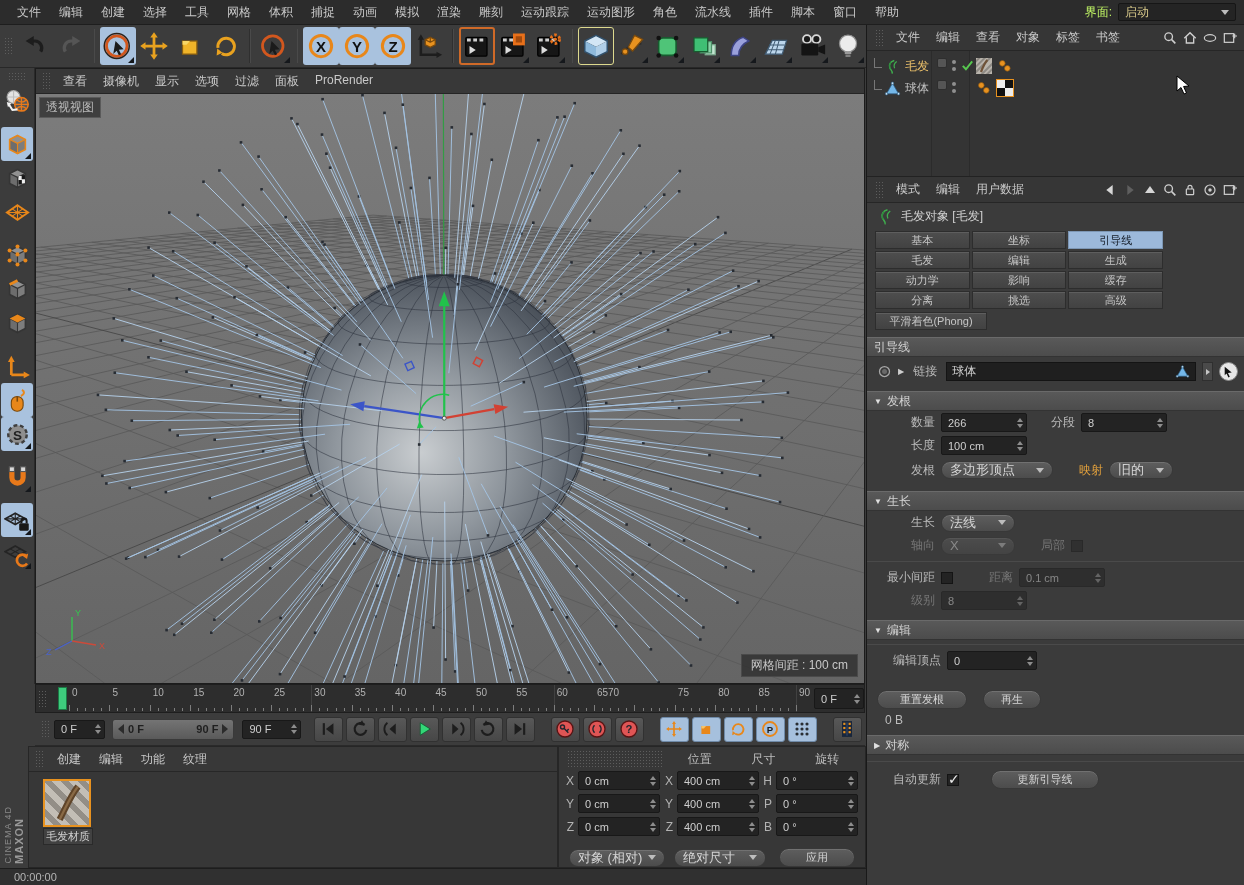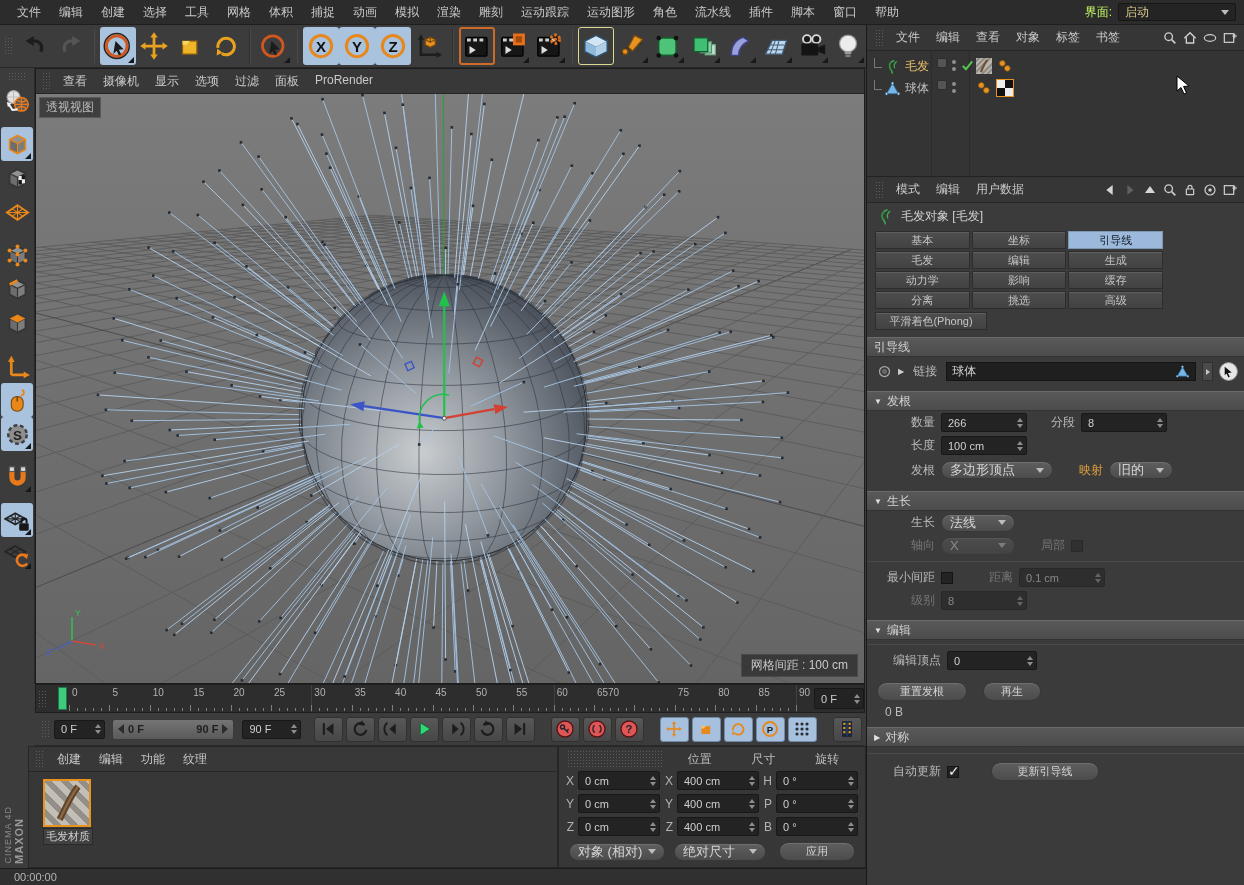--- a/index.html
+++ b/index.html
@@ -75,21 +75,21 @@
 #matthumb{width:48px;height:48px;border:2px solid #e8921f;position:relative;background:repeating-linear-gradient(45deg,#c3beb6 0 6px,#938e87 6px 12px)}
 #matthumb svg{position:absolute;inset:0}
 #matname{display:inline-block;margin-top:1px;background:#414141;border:1px solid #2a2a2a;color:#cfcfcf;font-size:11px;padding:0 2px}
 
 #coords{position:absolute;left:558px;top:746px;width:308px;height:122px;background:#373737;border:1px solid #262626;padding:2px 6px}
 #coords .hdr{display:flex;align-items:center;height:20px;color:#bdbdbd}
 #coords .hdr span{width:97px;text-align:center}
 .crow{display:flex;align-items:center;height:23px;gap:4px}
 .crow .axl{width:9px;text-align:right;color:#b3b3b3;flex:none}
 .crow .fld{width:82px}
-#coords .bot{display:flex;align-items:center;gap:9px;margin-top:4px;padding-left:4px}
+#coords .bot{display:flex;align-items:center;gap:9px;margin-top:10px;padding-left:4px}
 .dd{background:linear-gradient(#5e5e5e,#4c4c4c);border:1px solid #383838;border-radius:9px;height:18px;display:flex;align-items:center;padding:0 8px;color:#d6d6d6;box-shadow:inset 0 1px rgba(255,255,255,.12);font-size:13px}
 .dd .dar{margin-left:auto}
 .dd.dis,.fld.dis{opacity:.5}
 .pill{background:linear-gradient(#5e5e5e,#4c4c4c);border:1px solid #383838;border-radius:10px;height:19px;display:flex;align-items:center;justify-content:center;color:#d4d4d4;box-shadow:inset 0 1px rgba(255,255,255,.12);font-size:11px;padding:0 10px}
 .pill.dis{color:#7d7d7d}
 
 #statusbar{position:absolute;left:0;top:868px;width:866px;height:17px;background:#303030;border-top:1px solid #1d1d1d;display:flex;align-items:center;padding-left:14px;color:#b5b5b5;font-size:11px}
 
 #rp{position:absolute;left:866px;top:25px;width:378px;height:860px;background:#3b3b3b;border-left:1px solid #191919;display:flex;flex-direction:column}
 .rp-menu{height:26px;background:#363636;border-bottom:1px solid #262626;display:flex;align-items:center;padding:0 6px;flex:none}
@@ -1839,21 +1839,21 @@
       <div class="row">
         <span class="lab" style="width:64px">编辑顶点</span>
         <div class="fld" style="width:90px">
             <span class="v">0</span>
             <span class="spin">
               <i class="up"></i>
               <i class="dn"></i>
             </span>
           </div>
       </div>
-      <div class="row" style="margin-top:8px">
+      <div class="row" style="margin-top:16px">
         <div class="pill" style="width:90px">重置发根</div>
         <div class="pill" style="width:58px;margin-left:10px">再生</div>
       </div>
       <div class="memtxt">0 B</div>
 
       <div class="sec-hdr">
         <span class="tri">▶</span>
           <span>对称</span>
       </div>
       <div class="hr" style="margin-top:6px"></div>

